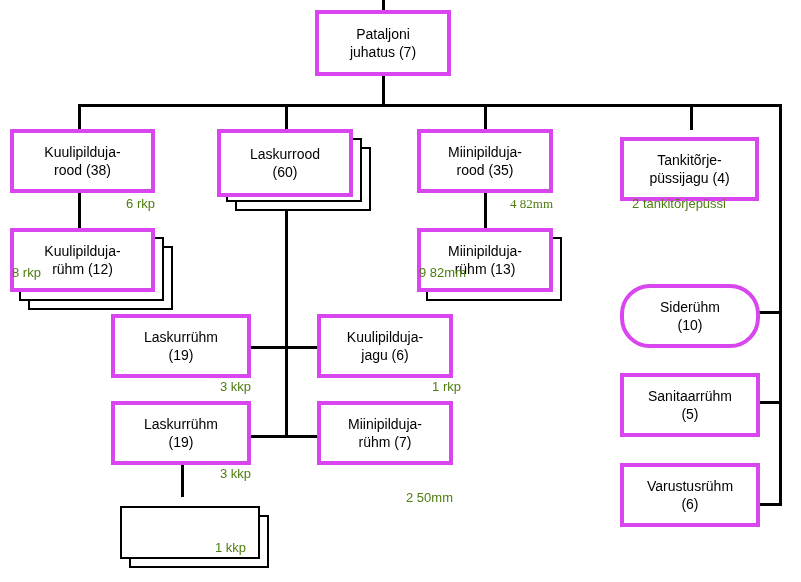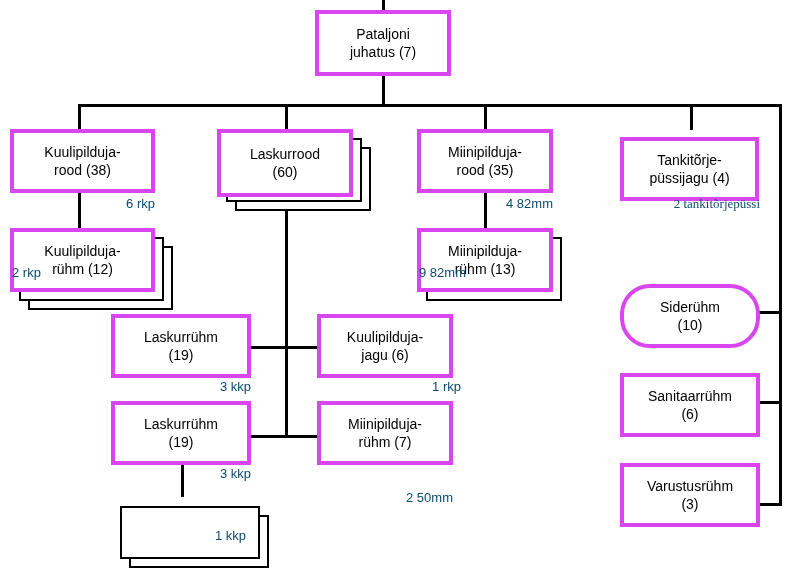--- a/index.html
+++ b/index.html
@@ -54,21 +54,21 @@
   .line-v {
     position: absolute;
     background: #000000;
     width: 3px;
     z-index: 5;
   }
   
   .note {
     position: absolute;
     font-size: 13px;
-    color: #0c4a6e;
+    color: #4d7c0f;
     white-space: nowrap;
     z-index: 30;
     background: transparent;
   }
   .note.right {
     text-align: right;
   }
 </style>
 </head>
 <body>
@@ -113,47 +113,47 @@
 rood (38)</span>
   </div>
   <div class="note right" style="left:60px; top:196px; width:95px;">6 rkp</div>
 
   <div class="stack-layer" style="left:28px; top:246px; width:145px; height:64px;"></div>
   <div class="stack-layer" style="left:19px; top:237px; width:145px; height:64px;"></div>
   <div class="box" style="left:10px; top:228px; width:145px; height:64px;">
     <span class="box-label">Kuulipilduja-
 rühm (12)</span>
   </div>
-  <div class="note" style="left:12px; top:265px;">2 rkp</div>
+  <div class="note" style="left:12px; top:265px;">8 rkp</div>
 
   <div class="stack-layer" style="left:235px; top:147px; width:136px; height:64px;"></div>
   <div class="stack-layer" style="left:226px; top:138px; width:136px; height:64px;"></div>
   <div class="box" style="left:217px; top:129px; width:136px; height:68px;">
     <span class="box-label">Laskurrood
 (60)</span>
   </div>
 
   <div class="box" style="left:417px; top:129px; width:136px; height:64px;">
     <span class="box-label">Miinipilduja-
 rood (35)</span>
   </div>
-  <div class="note right" style="left:453px; top:196px; width:100px;">4 82mm</div>
+  <div class="note right" style="left:453px; top:196px; width:100px;font-family:Liberation Serif, serif;">4 82mm</div>
 
   <div class="stack-layer" style="left:426px; top:237px; width:136px; height:64px;"></div>
   <div class="box" style="left:417px; top:228px; width:136px; height:64px;">
     <span class="box-label">Miinipilduja-
 rühm (13)</span>
   </div>
   <div class="note" style="left:419px; top:265px;">9 82mm</div>
 
   <div class="box" style="left:620px; top:137px; width:139px; height:64px;">
     <span class="box-label">Tankitõrje-
 püssijagu (4)</span>
   </div>
-  <div class="note right" style="left:619px; top:196px; width:141px;font-family:Liberation Serif, serif;">2 tankitõrjepüssi</div>
+  <div class="note right" style="left:585px; top:196px; width:141px;">2 tankitõrjepüssi</div>
 
   <div class="box" style="left:111px; top:314px; width:140px; height:64px;">
     <span class="box-label">Laskurrühm
 (19)</span>
   </div>
   <div class="note right" style="left:156px; top:379px; width:95px;">3 kkp</div>
 
   <div class="box" style="left:317px; top:314px; width:136px; height:64px;">
     <span class="box-label">Kuulipilduja-
 jagu (6)</span>
@@ -167,30 +167,30 @@
   <div class="note right" style="left:156px; top:466px; width:95px;">3 kkp</div>
 
   <div class="box" style="left:317px; top:401px; width:136px; height:64px;">
     <span class="box-label">Miinipilduja-
 rühm (7)</span>
   </div>
   <div class="note right" style="left:348px; top:466px; width:105px;margin-top:24px;">2 50mm</div>
 
   <div class="stack-layer" style="left:129px; top:515px; width:140px; height:53px;"></div>
   <div class="stack-layer" style="left:120px; top:506px; width:140px; height:53px;"></div>
-  <div class="note right" style="left:156px; top:528px; width:90px;">1 kkp</div>
+  <div class="note right" style="left:156px; top:540px; width:90px;">1 kkp</div>
 
   <div class="box" style="left:620px; top:284px; width:140px; height:64px;border-radius:30px;">
     <span class="box-label">Siderühm
 (10)</span>
   </div>
 
   <div class="box" style="left:620px; top:373px; width:140px; height:64px;">
     <span class="box-label">Sanitaarrühm
-(6)</span>
+(5)</span>
   </div>
 
   <div class="box" style="left:620px; top:463px; width:140px; height:64px;">
     <span class="box-label">Varustusrühm
-(3)</span>
+(6)</span>
   </div>
 
 </div>
 
 </body></html>

